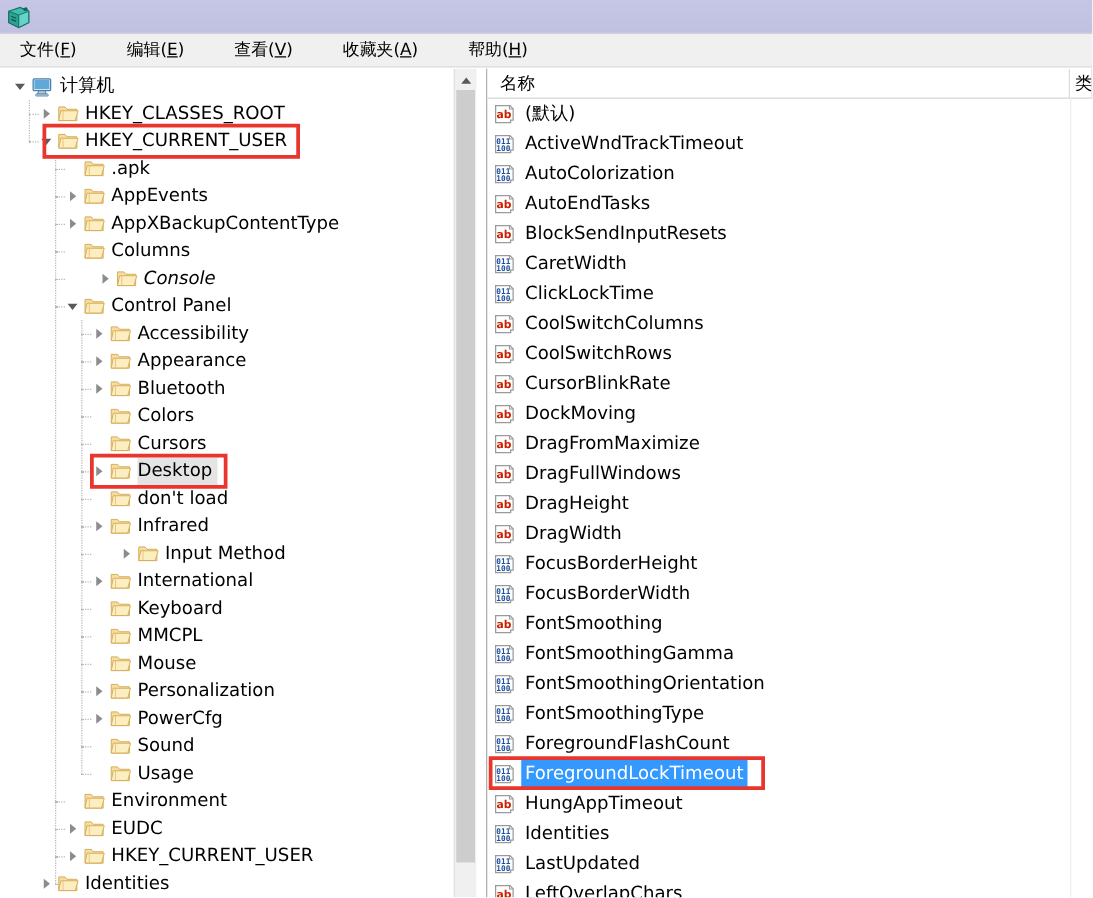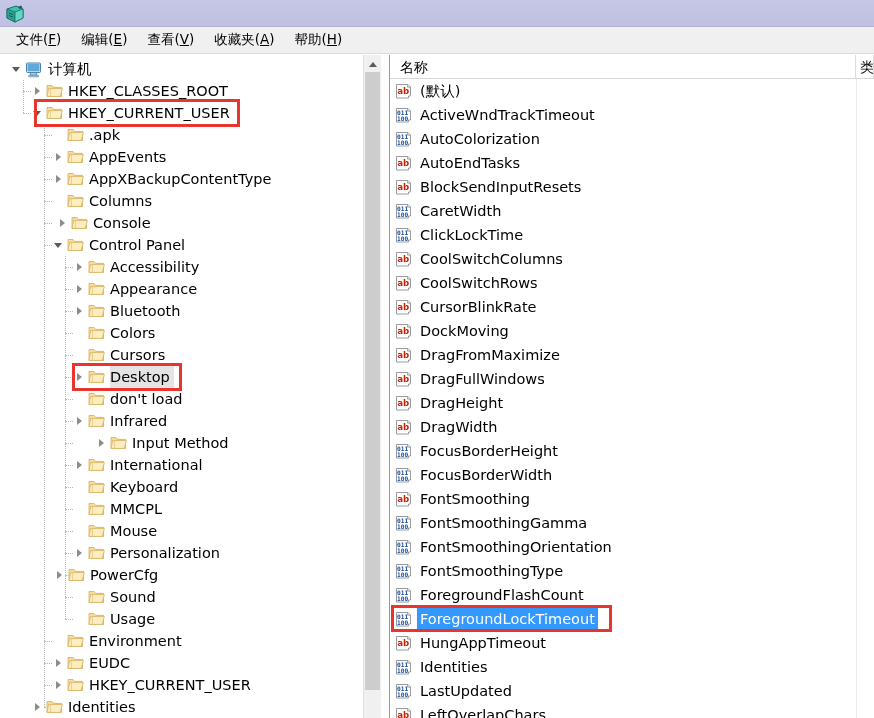--- a/index.html
+++ b/index.html
@@ -26,20 +26,21 @@
   }
   .app-icon svg{display:block;}
 
   
   .menubar{
     height:27px;width:874px;background:#f0f0f0;
     border-bottom:1px solid #dcdcdc;
     display:flex;align-items:center;
     box-sizing:border-box;
     padding-left:6px;
+    gap:20px;
   }
   .menu-item{
     padding:3px 10px;font-size:13.5px;color:#000;
     white-space:nowrap;cursor:default;
     font-family:"DejaVu Sans","Liberation Sans",sans-serif;
   }
   .menu-item u{text-decoration:underline;}
 
   
   .content{
@@ -336,21 +337,21 @@
             <span class="folder">
               <svg width="19" height="16" viewBox="0 0 19 16">
                 <path d="M2 2.5 L7 2.5 L8.6 4.4 L16.5 4.4 L16.5 13.5 L2 13.5 Z" fill="#f2d38a" stroke="#c8a košt" stroke-width="0"></path>
                 <path d="M2 2.5 L7 2.5 L8.6 4.4 L16.5 4.4 L16.5 13.5 L2 13.5 Z" fill="#f6dca0" stroke="#d7b05c" stroke-width="0.8"></path>
                 <path d="M3.6 5.6 L17.4 5.6 L15.2 13.4 L2 13.4 Z" fill="#fdeec2" stroke="#d7b05c" stroke-width="0.8"></path>
                 <path d="M5.4 5.6 L5.4 13.4" stroke="#e2c079" stroke-width="0.7"></path>
               </svg>
             </span>
             <span class="tlabel">Columns</span>
           </div>
-          <div class="tnode" style="padding-left:56px;">
+          <div class="tnode" style="padding-left:78px;font-style:italic;">
             <span class="twist closed"></span>
             <span class="folder">
               <svg width="19" height="16" viewBox="0 0 19 16">
                 <path d="M2 2.5 L7 2.5 L8.6 4.4 L16.5 4.4 L16.5 13.5 L2 13.5 Z" fill="#f2d38a" stroke="#c8a košt" stroke-width="0"></path>
                 <path d="M2 2.5 L7 2.5 L8.6 4.4 L16.5 4.4 L16.5 13.5 L2 13.5 Z" fill="#f6dca0" stroke="#d7b05c" stroke-width="0.8"></path>
                 <path d="M3.6 5.6 L17.4 5.6 L15.2 13.4 L2 13.4 Z" fill="#fdeec2" stroke="#d7b05c" stroke-width="0.8"></path>
                 <path d="M5.4 5.6 L5.4 13.4" stroke="#e2c079" stroke-width="0.7"></path>
               </svg>
             </span>
             <span class="tlabel">Console</span>
@@ -528,21 +529,21 @@
             <span class="folder">
               <svg width="19" height="16" viewBox="0 0 19 16">
                 <path d="M2 2.5 L7 2.5 L8.6 4.4 L16.5 4.4 L16.5 13.5 L2 13.5 Z" fill="#f2d38a" stroke="#c8a košt" stroke-width="0"></path>
                 <path d="M2 2.5 L7 2.5 L8.6 4.4 L16.5 4.4 L16.5 13.5 L2 13.5 Z" fill="#f6dca0" stroke="#d7b05c" stroke-width="0.8"></path>
                 <path d="M3.6 5.6 L17.4 5.6 L15.2 13.4 L2 13.4 Z" fill="#fdeec2" stroke="#d7b05c" stroke-width="0.8"></path>
                 <path d="M5.4 5.6 L5.4 13.4" stroke="#e2c079" stroke-width="0.7"></path>
               </svg>
             </span>
             <span class="tlabel">Personalization</span>
           </div>
-          <div class="tnode" style="padding-left:53px;text-align:right;">
+          <div class="tnode" style="padding-left:73px;text-align:right;">
             <span class="twist closed"></span>
             <span class="folder">
               <svg width="19" height="16" viewBox="0 0 19 16">
                 <path d="M2 2.5 L7 2.5 L8.6 4.4 L16.5 4.4 L16.5 13.5 L2 13.5 Z" fill="#f2d38a" stroke="#c8a košt" stroke-width="0"></path>
                 <path d="M2 2.5 L7 2.5 L8.6 4.4 L16.5 4.4 L16.5 13.5 L2 13.5 Z" fill="#f6dca0" stroke="#d7b05c" stroke-width="0.8"></path>
                 <path d="M3.6 5.6 L17.4 5.6 L15.2 13.4 L2 13.4 Z" fill="#fdeec2" stroke="#d7b05c" stroke-width="0.8"></path>
                 <path d="M5.4 5.6 L5.4 13.4" stroke="#e2c079" stroke-width="0.7"></path>
               </svg>
             </span>
             <span class="tlabel">PowerCfg</span>

